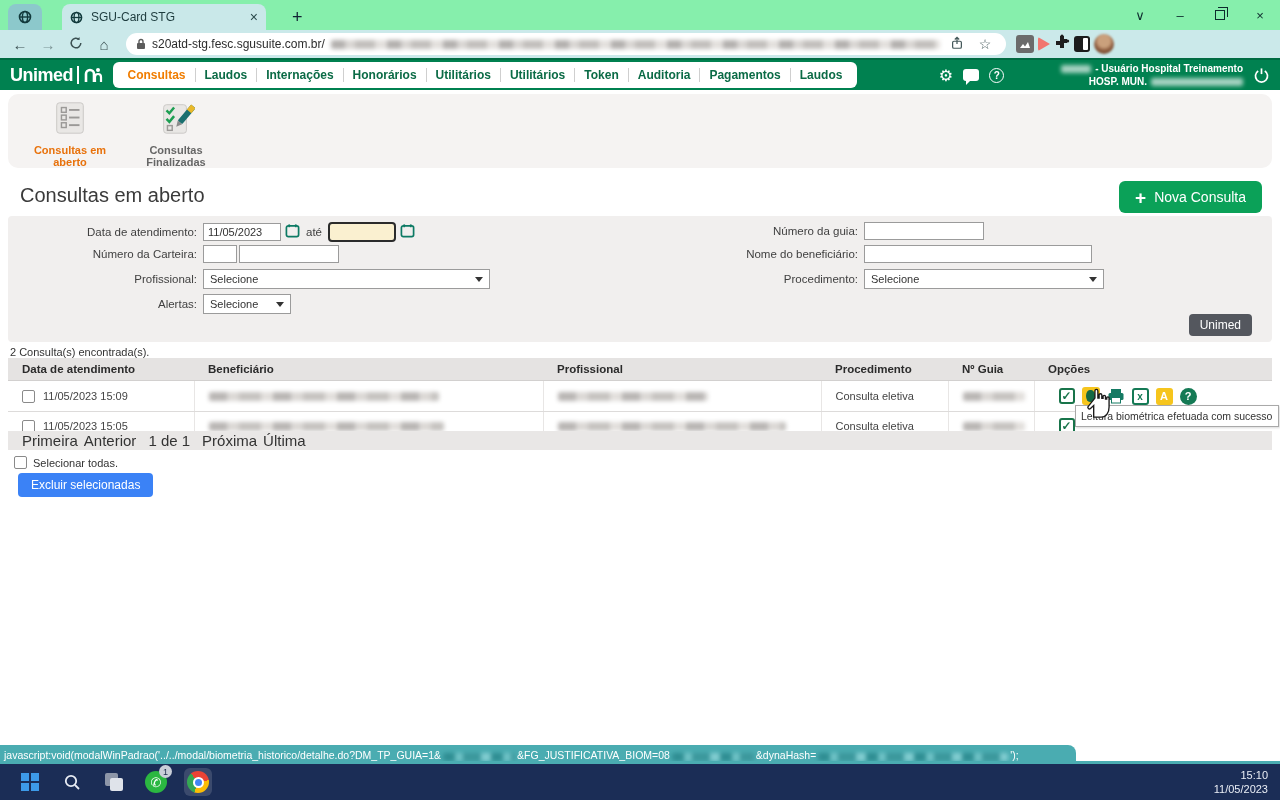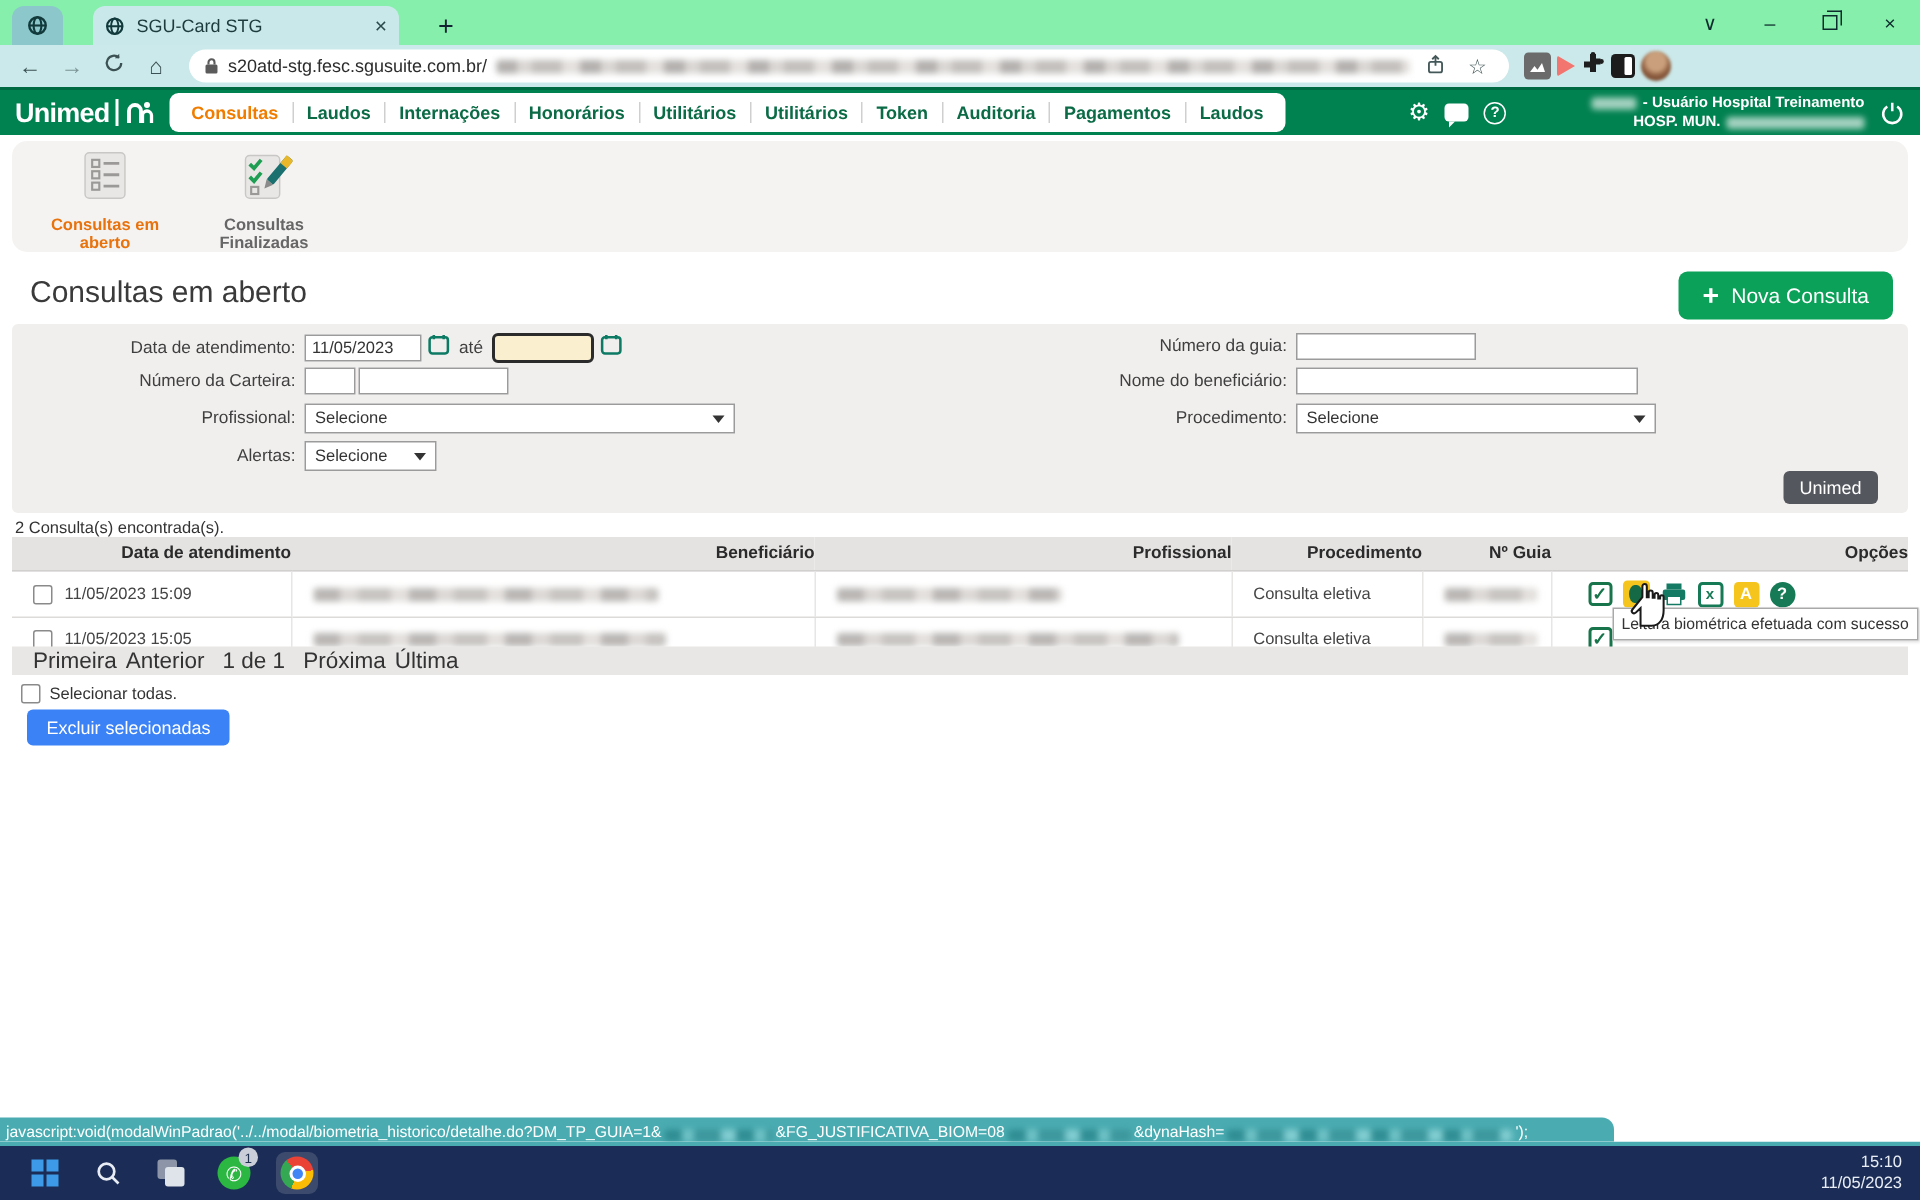--- a/index.html
+++ b/index.html
@@ -77,21 +77,21 @@
   .fsel { height:20px; display:flex; align-items:center; justify-content:space-between; padding:0 6px; }
   .fsel .chev { width:0; height:0; border-left:4px solid transparent; border-right:4px solid transparent; border-top:5px solid #333; }
   .focus-input { height:20px; width:68px; margin-left:6px; background:#faf0d0; border:2px solid #2b2b2b; border-radius:4px; }
   .cal-ic { margin-left:4px; }
   .filtrar-btn { position:absolute; right:20px; bottom:6px; background:#54575e; color:#fff; font-size:12px;
     padding:4px 11px; border-radius:4px; }
 
   .count-text { position:absolute; left:10px; top:256px; font-size:11px; color:#333; }
 
   .rtable { position:absolute; left:8px; right:8px; top:268px; border-collapse:collapse; table-layout:fixed; width:1264px; }
-  .rtable th { background:#e5e3e2; font-size:11.5px; color:#2b2b2b; text-align:right; padding:5px 0 5px 14px; border-bottom:1px solid #d2d0cf; }
+  .rtable th { background:#e5e3e2; font-size:11.5px; color:#2b2b2b; text-align:left; padding:5px 0 5px 14px; border-bottom:1px solid #d2d0cf; }
   .rtable td { font-size:11px; color:#444; padding:6px 0 6px 14px; border-bottom:1px solid #dddbda; border-left:1px solid #e8e6e5; height:25px; }
   .rtable td:first-child, .rtable th:first-child { border-left:none; }
   .cellflex { display:flex; align-items:center; gap:8px; }
   .cb { width:13px; height:13px; border:1px solid #8a8a8a; background:#fff; border-radius:2px; flex:none; }
   .rowblur { height:9px; border-radius:2px; filter:blur(2.2px);
     background:repeating-linear-gradient(90deg,#b9b6b4 0 18px,#dbd8d5 18px 30px,#c6c3c0 30px 52px,#e2dfdc 52px 64px); }
   .opt-icons { display:flex; align-items:center; gap:7px; padding-left:10px; }
   .opt-check { width:16px; height:16px; border:2px solid #18744a; border-radius:3px; color:#18744a; font-size:12px; font-weight:bold;
     display:flex; align-items:center; justify-content:center; line-height:1; background:#fff; }
   .opt-finger { width:18px; height:18px; background:#f6c51d; border-radius:3px; display:flex; align-items:center; justify-content:center; }

